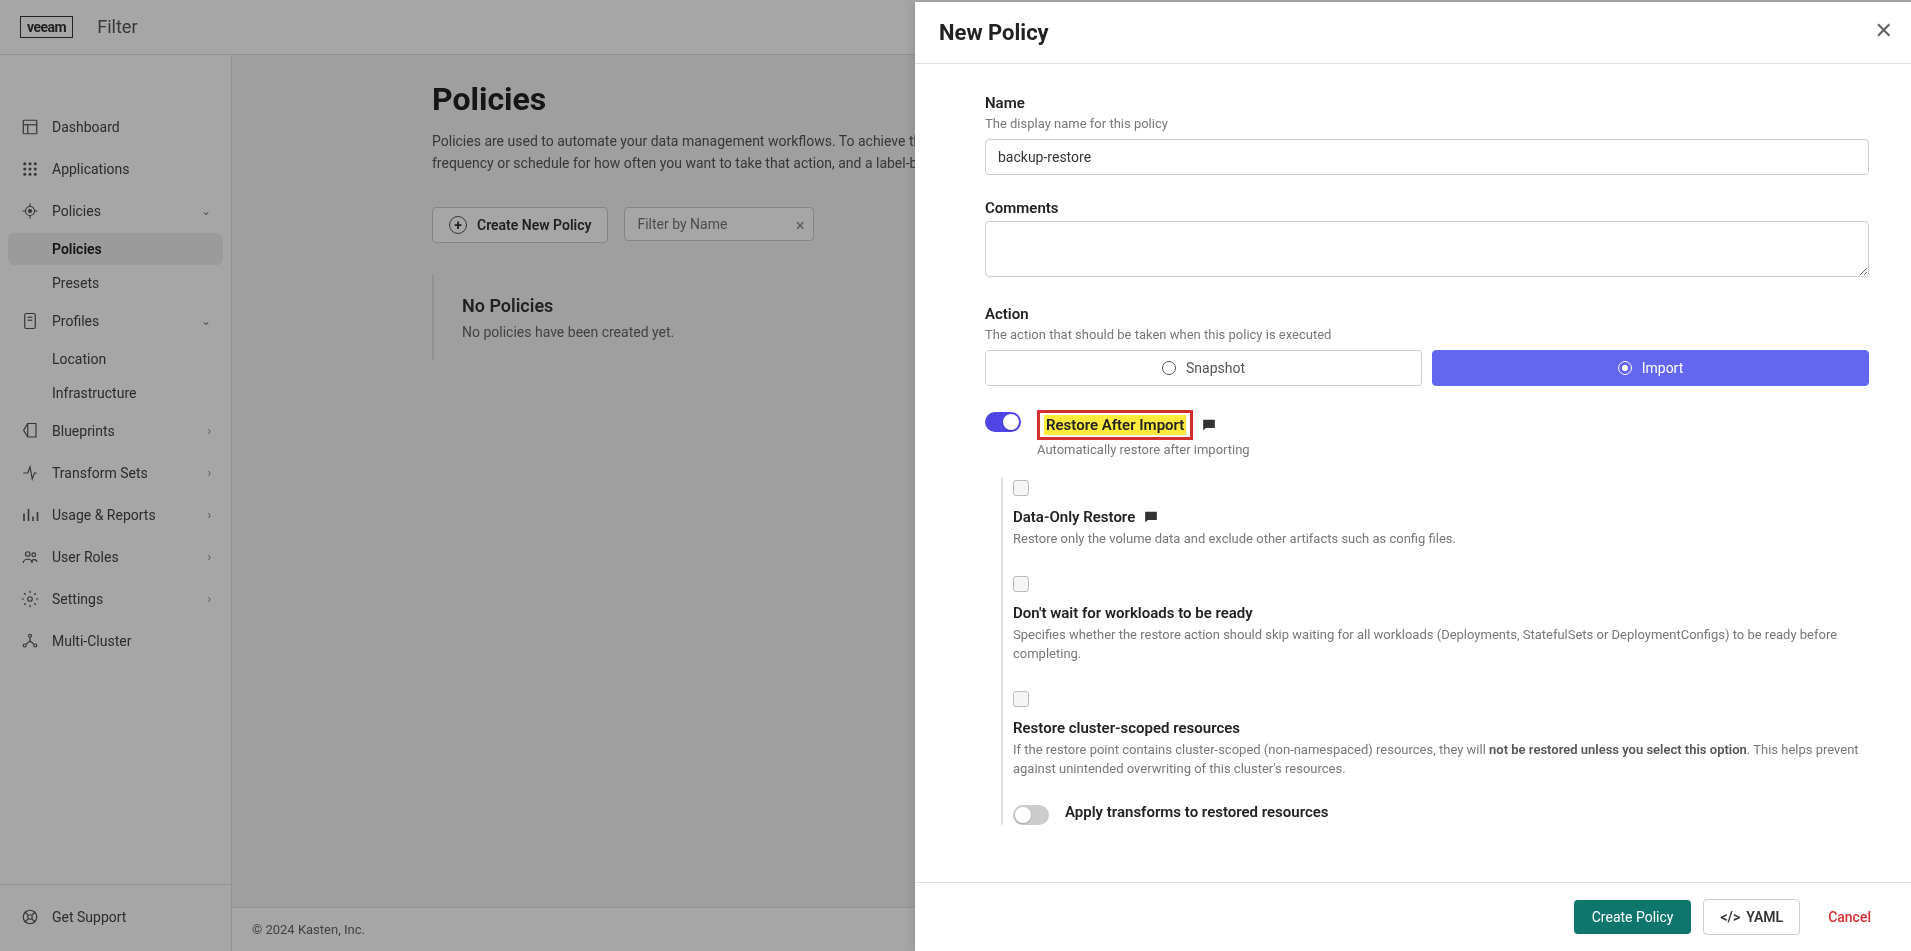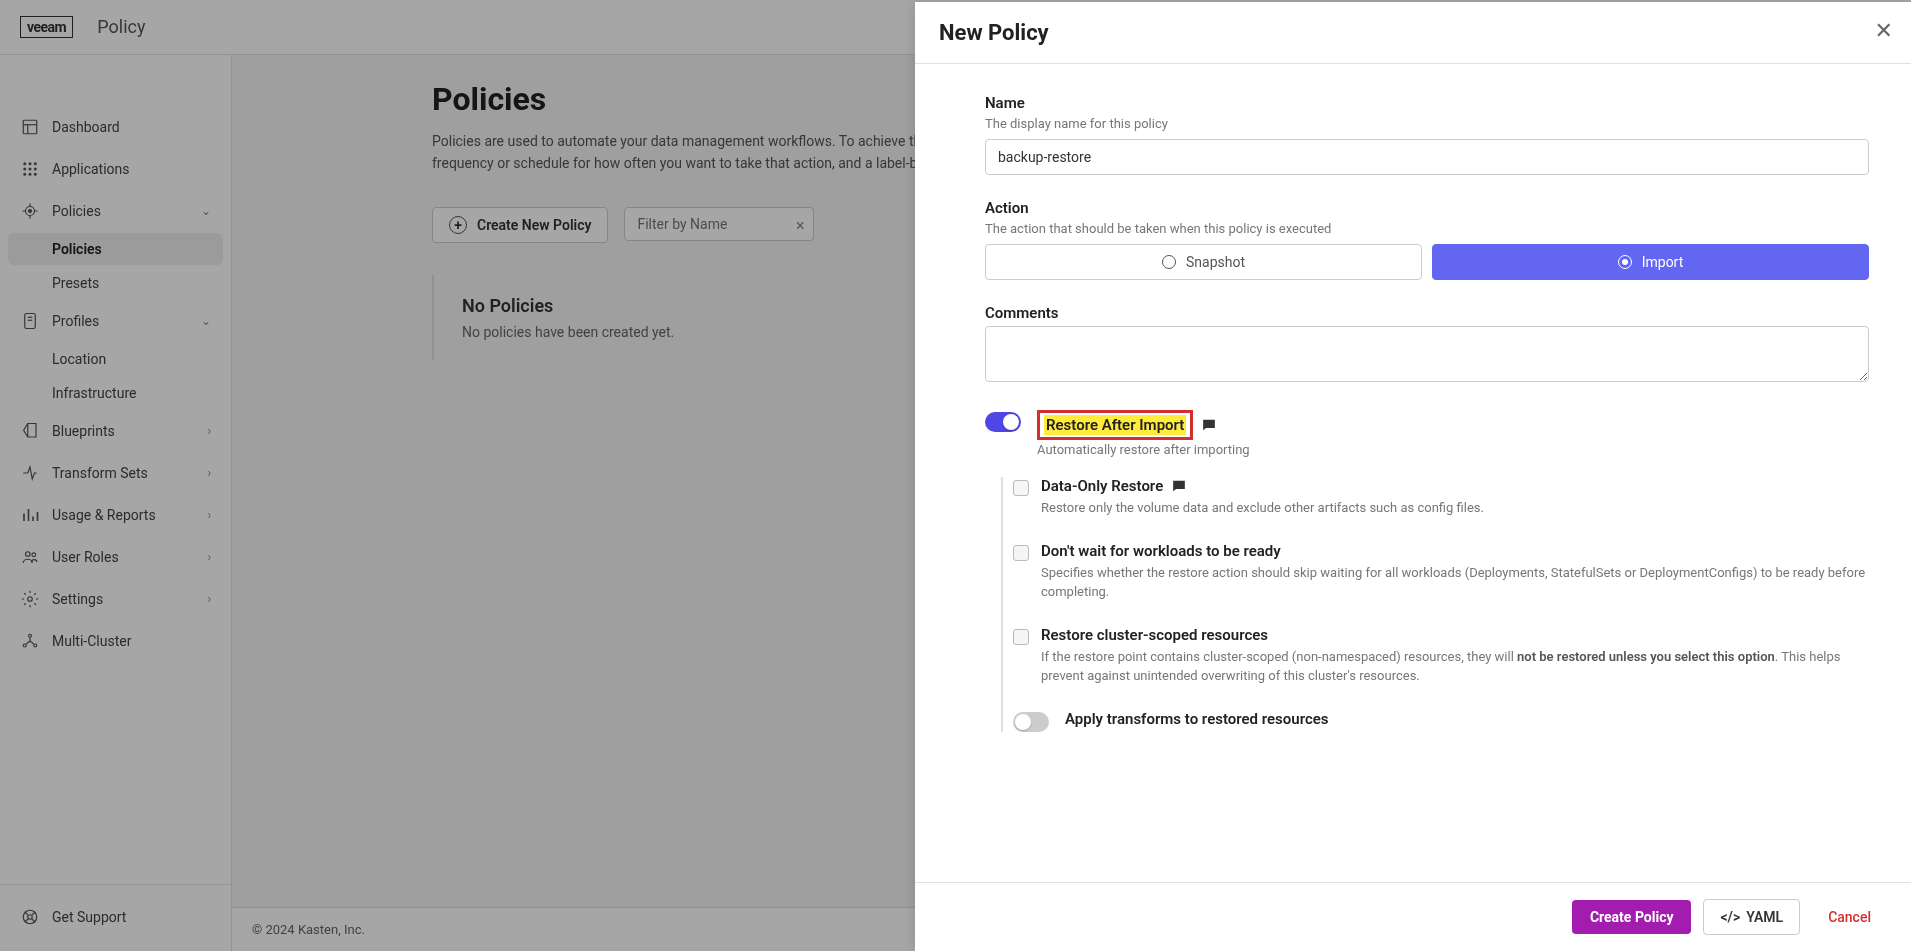--- a/index.html
+++ b/index.html
@@ -72,43 +72,43 @@
     .toggle-knob { width: 16px; height: 16px; background: #fff; border-radius: 50%; position: absolute; top: 2px; right: 2px; box-shadow: 0 1px 2px rgba(0,0,0,0.2); }
     .toggle.off .toggle-knob { left: 2px; right: auto; }
     .toggle-content { flex: 1; }
     .toggle-title { font-size: 15px; font-weight: 600; color: #222; display: flex; align-items: center; gap: 8px; }
     .toggle-desc { font-size: 13px; color: #777; margin-top: 2px; }
     
     .highlight { background: #ffeb3b; padding: 1px 2px; }
     .red-box { border: 3px solid #d32f2f; padding: 3px 4px; display: inline-block; }
     
     .checkbox-group { margin-left: 16px; border-left: 2px solid #e0e0e0; padding-left: 10px; }
-    .checkbox-item { display: flex; align-items: flex-start; gap: 12px; margin-bottom: 24px; }
+    .checkbox-item { display: flex; align-items: flex-start; gap: 12px; margin-bottom: 24px; flex-direction: column; }
     .checkbox { width: 16px; height: 16px; border: 1px solid #bbb; border-radius: 3px; flex-shrink: 0; margin-top: 3px; cursor: pointer; background: #f5f5f5; }
     .checkbox-content { flex: 1; }
     .checkbox-title { font-size: 15px; font-weight: 600; color: #222; display: flex; align-items: center; gap: 8px; }
     .checkbox-desc { font-size: 13px; color: #777; margin-top: 3px; line-height: 1.5; }
     .checkbox-desc b { color: #555; font-weight: 600; }
     
     .tooltip-icon { width: 16px; height: 14px; color: #333; }
     
     .drawer-footer { padding: 16px 24px; border-top: 1px solid #e0e0e0; display: flex; justify-content: flex-end; gap: 12px; align-items: center; }
-    .btn-primary { background: #a21caf; color: #fff; border: none; padding: 9px 18px; border-radius: 4px; font-size: 14px; font-weight: 700; cursor: pointer; }
+    .btn-primary { background: #0f766e; color: #fff; border: none; padding: 9px 18px; border-radius: 4px; font-size: 14px; font-weight: 400; cursor: pointer; }
     .btn-secondary { background: #fff; color: #333; border: 1px solid #ccc; padding: 9px 16px; border-radius: 4px; font-size: 14px; font-weight: 600; cursor: pointer; display: flex; align-items: center; gap: 6px; }
     .btn-link { background: none; border: none; color: #d32f2f; font-size: 14px; font-weight: 500; cursor: pointer; padding: 9px 16px; }
     
     .icon-svg { width: 18px; height: 18px; }
   </style>
 </head>
 <body>
 
 <div class="app-header">
   <div class="logo">
     <span class="logo-veeam">veeam</span>
-    <span class="logo-kasten">Policy</span>
+    <span class="logo-kasten">Filter</span>
   </div>
 </div>
 
 <div class="app-container">
   <aside class="sidebar">
     <nav class="sidebar-nav">
 
       <div class="nav-item">
         <span class="nav-icon">
             <svg class="icon-svg" viewBox="0 0 24 24" fill="none" stroke="currentColor" stroke-width="1.6">
@@ -289,37 +289,37 @@
   </div>
   <div class="drawer-body">
 
     <div class="form-group">
       <label class="form-label">Name</label>
       <div class="form-hint">The display name for this policy</div>
       <input class="text-input" type="text" value="backup-restore" style="">
     </div>
 
     <div class="form-group">
+      <label class="form-label">Comments</label>
+      <textarea class="textarea-input" style=""></textarea>
+    </div>
+
+    <div class="form-group">
       <label class="form-label">Action</label>
       <div class="form-hint">The action that should be taken when this policy is executed</div>
       <div class="segmented">
         <div class="segment">
           <span class="radio-dot"></span>
           <span>Snapshot</span>
         </div>
         <div class="segment active">
           <span class="radio-dot"></span>
           <span>Import</span>
         </div>
       </div>
-    </div>
-
-    <div class="form-group">
-      <label class="form-label">Comments</label>
-      <textarea class="textarea-input" style=""></textarea>
     </div>
 
     <div class="toggle-block">
       <div class="toggle">
           <div class="toggle-knob"></div>
         </div>
       <div class="toggle-content">
         <div class="toggle-title">
           <span class="red-box">
             <span class="highlight">Restore After Import</span>

